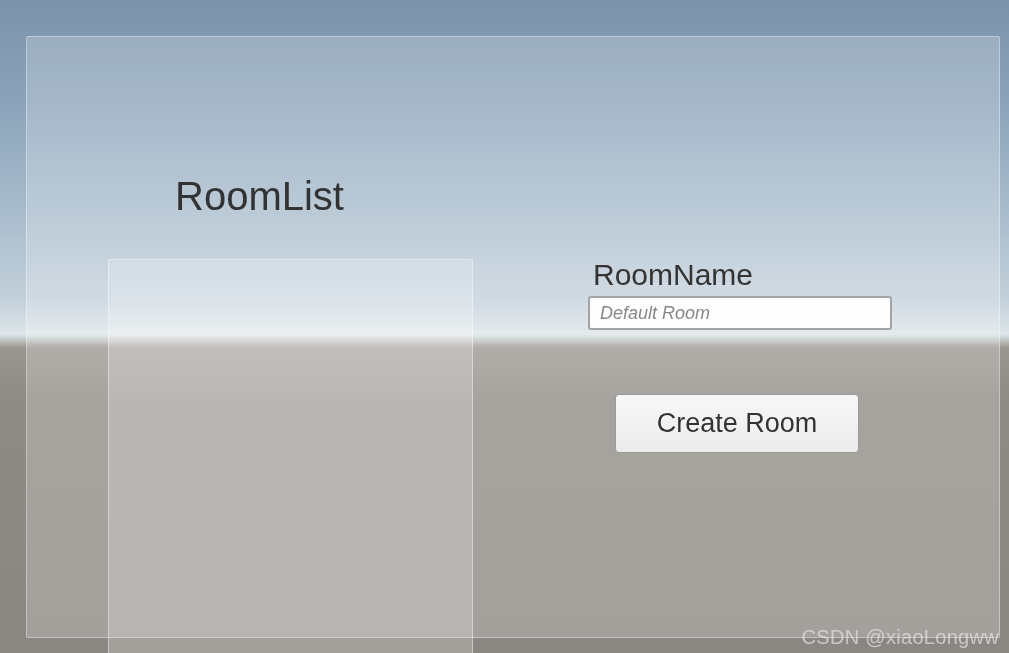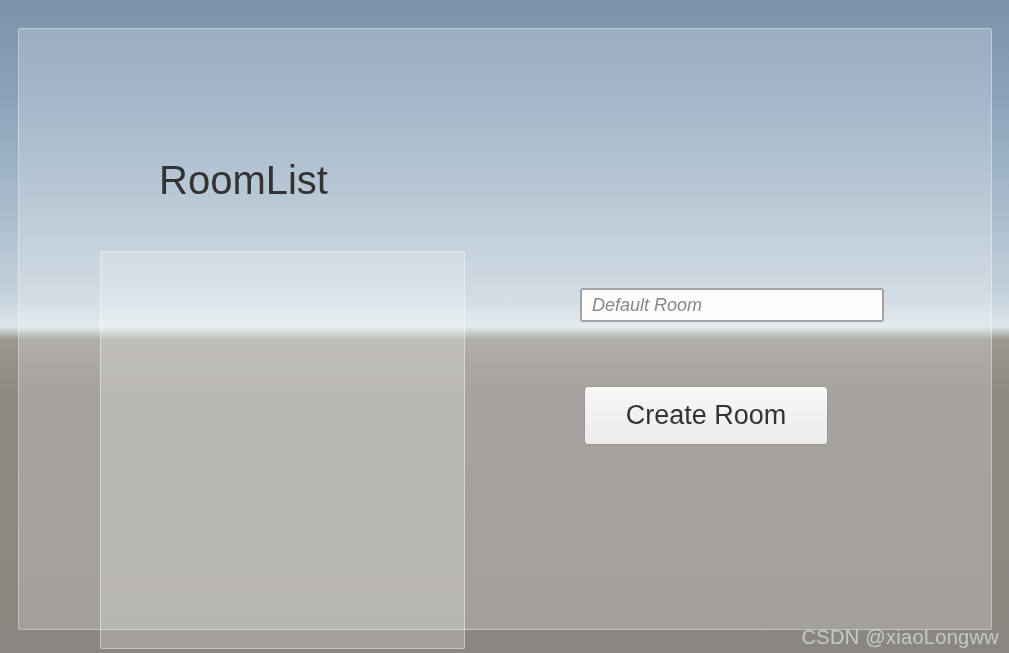--- a/index.html
+++ b/index.html
@@ -1,17 +1,17 @@
 <!DOCTYPE html>
 <html><head>
   <meta charset="utf-8">
   <style>
     * {
       margin: 0;
-      padding: 0;
+      padding: 8px;
       box-sizing: border-box;
     }
     body {
       width: 1009px;
       height: 653px;
       overflow: hidden;
       font-family: Arial, sans-serif;
       position: relative;
       background: linear-gradient(to bottom, 
         #7a93ab 0%, 
@@ -73,21 +73,21 @@
       font-style: italic;
       color: #888;
       outline: none;
     }
     .room-name-input::placeholder {
       color: #888;
       font-style: italic;
     }
     .create-room-btn {
       position: absolute;
-      left: 565px;
+      left: 588px;
       top: 357px;
       width: 244px;
       height: 59px;
       background: linear-gradient(to bottom, #f7f7f7, #ececec);
       border: 1px solid #9a9a9a;
       border-radius: 4px;
       font-size: 27px;
       color: #333;
       cursor: pointer;
       font-family: Arial, sans-serif;
@@ -101,17 +101,18 @@
       letter-spacing: 0.3px;
       text-align: center;
     }
   </style>
 </head>
 <body>
 
 <div class="panel">
   <div class="room-list-label">RoomList</div>
   <div class="room-list-box"></div>
+  <div class="room-name-label">RoomName</div>
   <input type="text" class="room-name-input" placeholder="Default Room" style="">
   <button class="create-room-btn">Create Room</button>
 </div>
 
 <div class="watermark">CSDN @xiaoLongww</div>
 
 </body></html>

